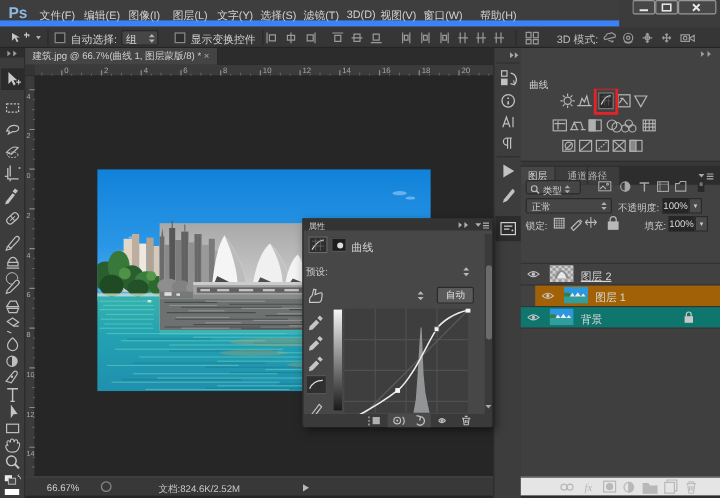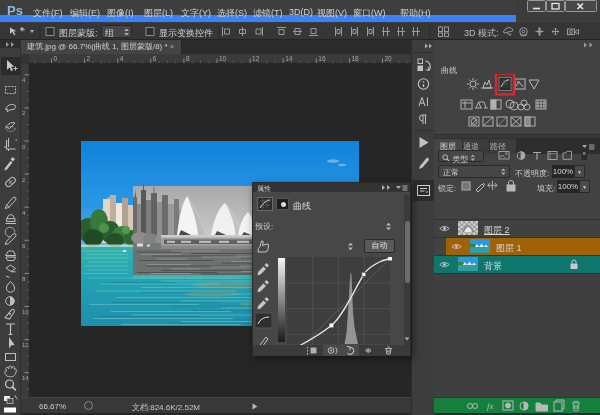--- a/index.html
+++ b/index.html
@@ -2,21 +2,21 @@
 <html><head><meta charset="utf-8"><style>
 *{margin:0;padding:0;box-sizing:border-box}
 html,body{width:600px;height:415px;overflow:hidden;background:#424242;font-family:"Liberation Sans",sans-serif}
 .ab{position:absolute}
 #app{position:relative;width:600px;height:415px;background:#3c3c3c}
 .t9{font-size:9px;color:#d2d2d2}
 .t8{font-size:8px;color:#c8c8c8}
 </style></head><body>
 <div id="app">
 
-<div class="ab" style="left:0;top:0;width:516px;height:22px;background:#3e3e3e;border-bottom:7px solid #3b82f6">
+<div class="ab" style="left:0;top:0;width:516px;height:22px;background:#3e3e3e;border-bottom:5px solid #3b82f6">
   <div class="ab" style="left:7px;top:3px;font-size:13px;font-weight:bold;color:#8db9e2">Ps</div>
   <div class="ab t9" style="left:33px;top:7px">文件(F)</div>
   <div class="ab t9" style="left:70px;top:7px">编辑(E)</div>
   <div class="ab t9" style="left:107px;top:7px">图像(I)</div>
   <div class="ab t9" style="left:144px;top:7px">图层(L)</div>
   <div class="ab t9" style="left:181px;top:7px">文字(Y)</div>
   <div class="ab t9" style="left:217px;top:7px">选择(S)</div>
   <div class="ab t9" style="left:253px;top:7px">滤镜(T)</div>
   <div class="ab t9" style="left:289px;top:7px">3D(D)</div>
   <div class="ab t9" style="left:317px;top:7px">视图(V)</div>
@@ -104,21 +104,21 @@
       <g transform="translate(551,4)">
             <path d="M4.5 1 v7 M1 4.5 h7 M4.5 1 l-1.2 1.3 M4.5 1 l1.2 1.3 M4.5 8 l-1.2-1.3 M4.5 8 l1.2-1.3 M1 4.5 l1.3-1.2 M1 4.5 l1.3 1.2 M8 4.5 l-1.3-1.2 M8 4.5 l-1.3 1.2"></path>
           </g>
       <g transform="translate(567,4)">
             <rect x="0.5" y="2" width="7" height="5.5"></rect>
             <path d="M7.5 4.8 l4-2.3 v4.8 z"></path>
             <circle cx="4" cy="4.8" r="1.5"></circle>
           </g>
     </g>
   </svg>
-  <div class="ab t9" style="left:59px;top:4px">图层蒙版:</div>
+  <div class="ab t9" style="left:59px;top:4px">自动选择:</div>
   <div class="ab" style="left:101px;top:2px;width:31px;height:13px;background:#464646;border:1px solid #272727;border-radius:2px;color:#d2d2d2;font-size:9px;padding:1px 3px">组</div>
   <svg class="ab" style="left:123px;top:5px" width="7" height="8" viewBox="0 0 7 8">
         <path d="M1 3 l2.5-2.6 l2.5 2.6 z M1 5 l2.5 2.6 l2.5-2.6 z" fill="#b0b0b0"></path>
       </svg>
   <div class="ab t9" style="left:159px;top:4px">显示变换控件</div>
   <div class="ab t9" style="left:464px;top:4px;color:#bdbdbd">3D 模式:</div>
 </div>
 
 <div class="ab" style="left:0;top:40px;width:21px;height:375px;background:#3c3c3c;border-right:1px solid #2d2d2d">
   <div class="ab" style="left:0;top:0;width:20px;height:8px;background:#2e2e2e"></div>
@@ -544,21 +544,21 @@
       <rect x="77" y="43" width="10" height="9"></rect>
           <path d="M77 43 l10 9 M87 43 l-10 9"></path>
       <rect x="91" y="43" width="10" height="9"></rect>
           <rect x="91" y="43" width="5" height="9" fill="#888"></rect>
     </g>
   </svg>
 
   <div class="ab" style="left:0;top:94px;width:166px;height:5px;background:#383838;border-top:1px solid #2e2e2e;border-bottom:1px solid #2e2e2e"></div>
   <div class="ab" style="left:0;top:99px;width:166px;height:15px;background:#2d2d2d">
     <div class="ab" style="left:0;top:0;width:28px;height:15px;background:#464646;color:#d6d6d6;font-size:8px;line-height:15px;text-align:center">图层</div>
-    <div class="ab" style="left:29px;top:0;width:26px;height:15px;background:#3c3c3c;color:#b4b4b4;font-size:8px;line-height:15px;text-align:left">通道</div>
+    <div class="ab" style="left:29px;top:0;width:26px;height:15px;background:#3c3c3c;color:#b4b4b4;font-size:8px;line-height:15px;text-align:right">通道</div>
     <div class="ab" style="left:56px;top:0;width:26px;height:15px;background:#3c3c3c;color:#b4b4b4;font-size:8px;line-height:15px;">路径</div>
     <svg class="ab" style="left:148px;top:5px" width="13" height="6" viewBox="0 0 13 6">
           <path d="M0 1 l2.5 3 l2.5-3 z" fill="#aaa"></path>
           <path d="M7 1 h5.5 M7 3 h5.5 M7 5 h5.5" stroke="#aaa" stroke-width="1"></path>
         </svg>
   </div>
 
   <div class="ab" style="left:4px;top:110px;width:46px;height:12px;background:#464646;border:1px solid #2a2a2a;border-radius:2px;font-size:8px;color:#ccc;padding:3px 3px"><svg width="8" height="9" viewBox="0 0 8 9" style="vertical-align:-1px">
           <circle cx="3.2" cy="3.2" r="2.4" stroke="#bbb" fill="none"></circle>
           <line x1="5" y1="5" x2="7.2" y2="7.2" stroke="#bbb" stroke-width="1.2"></line>
@@ -670,21 +670,21 @@
     </svg>
     <div class="ab" style="left:50px;top:4px;font-size:9px;color:#d8d8d8">背景</div>
     <svg class="ab" style="left:135px;top:3px" width="10" height="11" viewBox="0 0 10 11">
           <rect x="1.5" y="4.5" width="7" height="5.5" fill="#c8c8c8"></rect>
           <path d="M3 4.5 v-1.5 a2 2 0 0 1 4 0 v1.5" stroke="#c8c8c8" fill="none"></path>
         </svg>
   </div>
   <div class="ab" style="left:0;top:233px;width:166px;height:1px;background:#333"></div>
   <div class="ab" style="left:0;top:234px;width:166px;height:123px;background:#3f3f3f"></div>
 
-  <div class="ab" style="left:0;top:357px;width:166px;height:16px;background:#15803d;border-top:1px solid #333">
+  <div class="ab" style="left:0;top:357px;width:166px;height:16px;background:#e5e5e5;border-top:1px solid #333">
     <svg class="ab" style="left:0;top:0" width="166" height="16" viewBox="0 0 166 16">
       <g stroke="#b8b8b8" fill="none">
         <circle cx="36" cy="8" r="2.5"></circle>
             <circle cx="41" cy="8" r="2.5"></circle>
         <text x="53" y="11" font-size="9" font-style="italic" fill="#b8b8b8" stroke="none" font-family="Liberation Serif">fx</text>
         <rect x="69" y="3" width="10" height="9"></rect>
             <circle cx="74" cy="7.5" r="2.5" fill="#b8b8b8"></circle>
         <circle cx="90" cy="8" r="4"></circle>
             <path d="M90 4 a4 4 0 0 1 0 8 z" fill="#b8b8b8"></path>
         <path d="M102 5 h4 l1.5 2 h6 v6 h-11.5 z" fill="#b8b8b8"></path>

